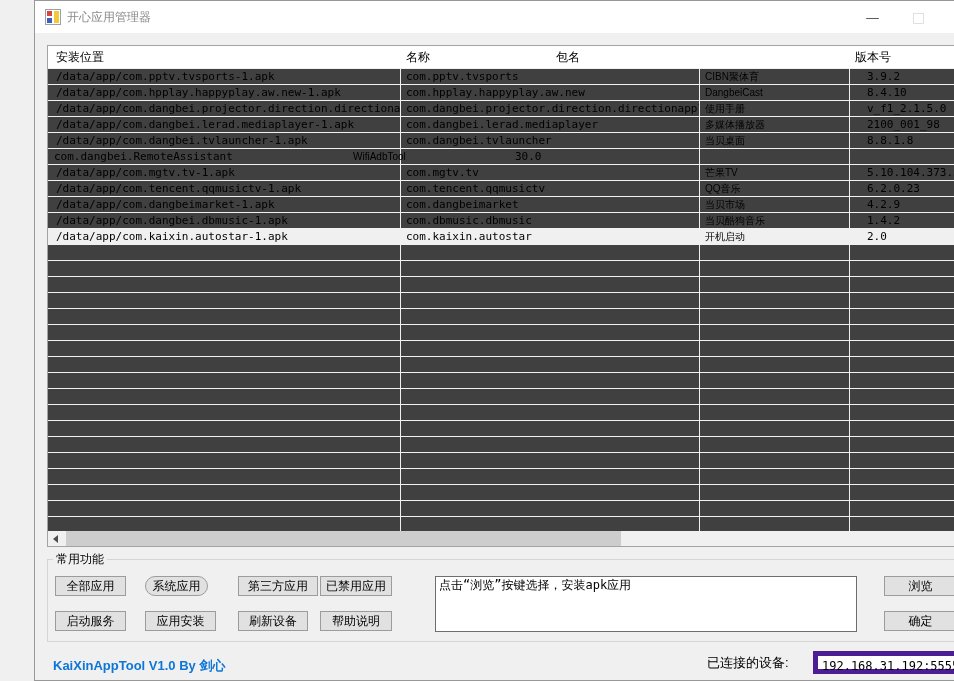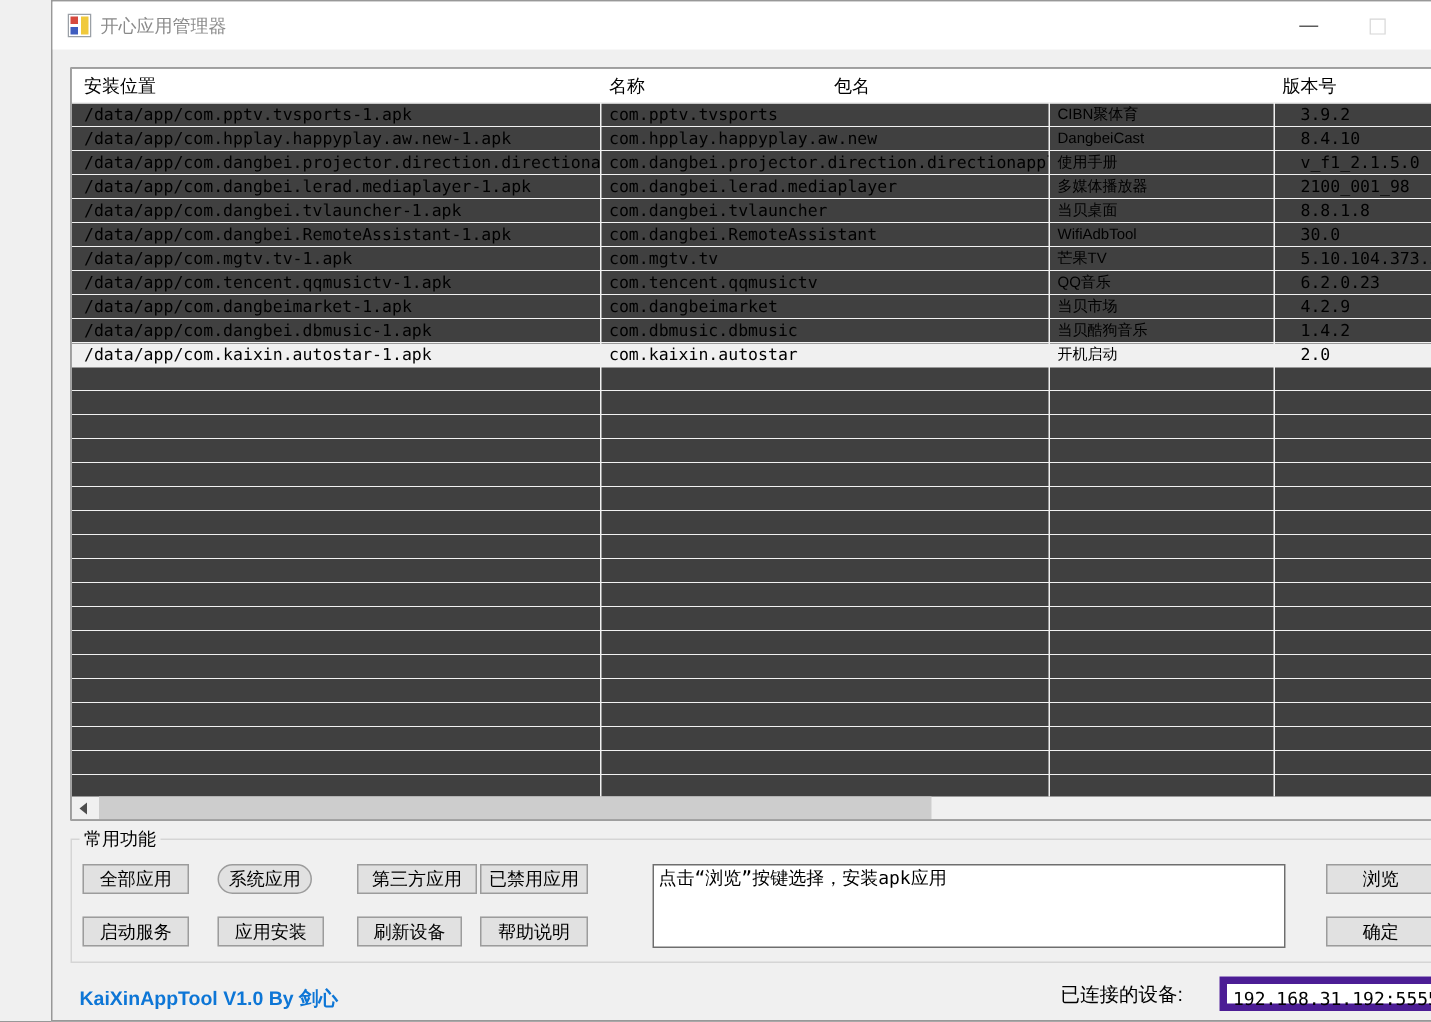--- a/index.html
+++ b/index.html
@@ -180,21 +180,20 @@
           <div class="cell c3">多媒体播放器</div>
           <div class="cell c4">2100_001_98</div>
         </div>
           <div class="lv-row">
           <div class="cell c1">/data/app/com.dangbei.tvlauncher-1.apk</div>
           <div class="cell c2">com.dangbei.tvlauncher</div>
           <div class="cell c3">当贝桌面</div>
           <div class="cell c4">8.8.1.8</div>
         </div>
           <div class="lv-row">
-          <div class="cell c1">/data/app/com.dangbei.RemoteAssistant-1.apk</div>
           <div class="cell c2">com.dangbei.RemoteAssistant</div>
           <div class="cell c3">WifiAdbTool</div>
           <div class="cell c4">30.0</div>
         </div>
           <div class="lv-row">
           <div class="cell c1">/data/app/com.mgtv.tv-1.apk</div>
           <div class="cell c2">com.mgtv.tv</div>
           <div class="cell c3">芒果TV</div>
           <div class="cell c4">5.10.104.373.3.DBTY_1</div>
         </div>

